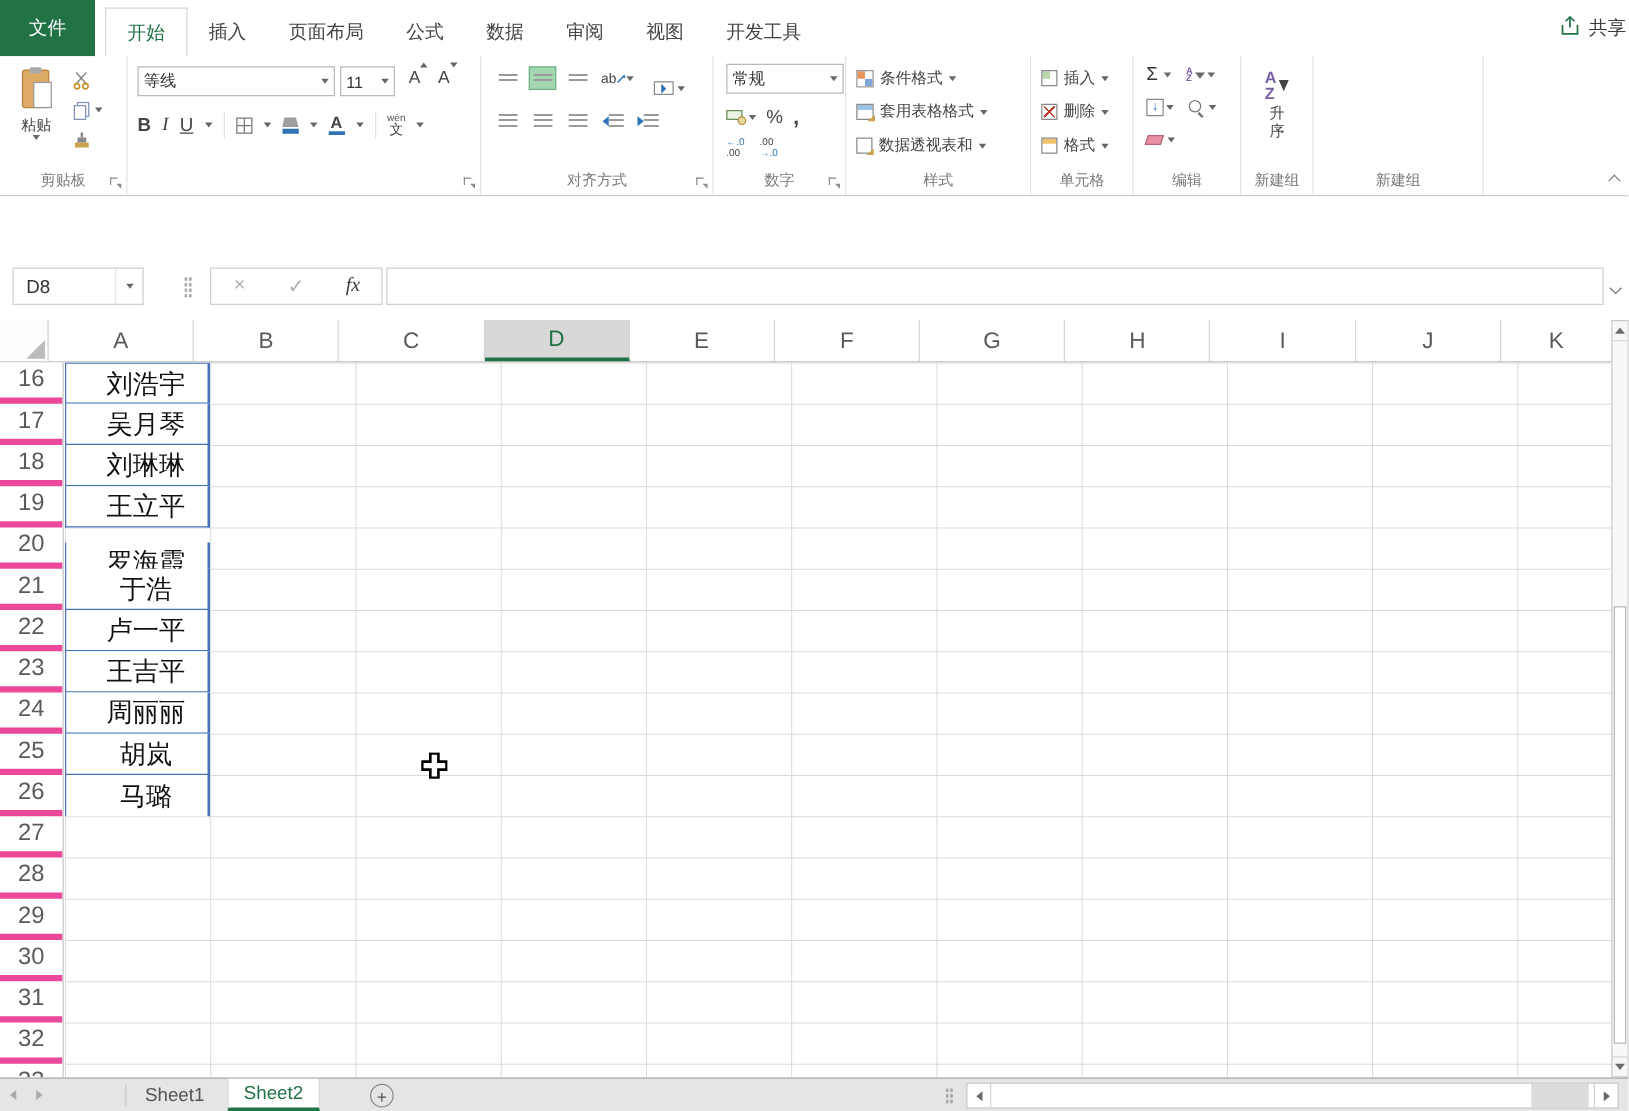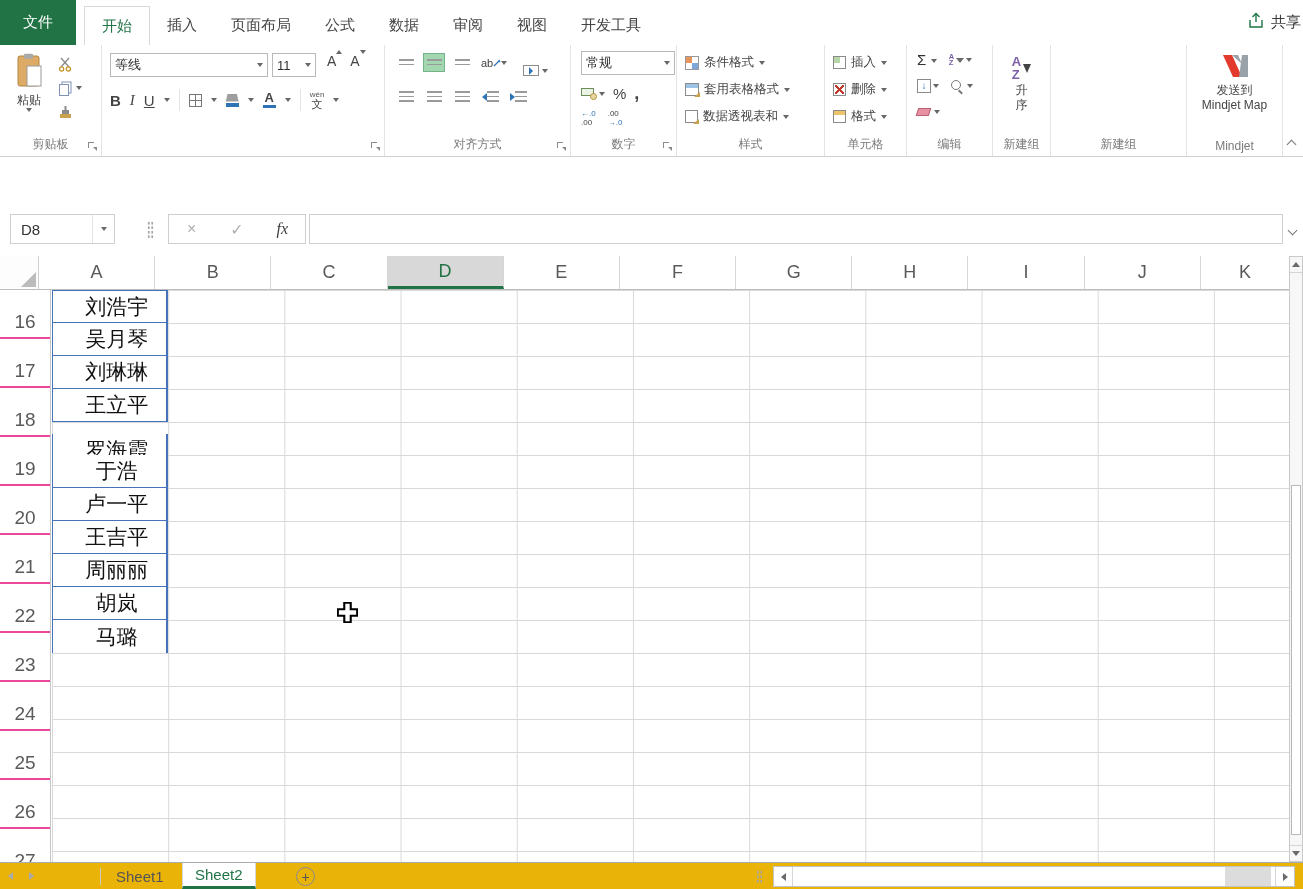--- a/index.html
+++ b/index.html
@@ -149,21 +149,21 @@
   .fexpand{position:absolute;right:7px;top:22px;}
 
   
   .headrow{position:absolute;left:0;top:256px;height:34px;width:1289px;display:flex;background:#fff;border-bottom:1px solid #bdbdbd;}
   .corner{width:51px;height:100%;border-right:1px solid #d0d0d0;position:relative;background:#fdfdfd;}
   .corner::after{content:"";position:absolute;right:2px;bottom:2px;border-left:15px solid transparent;border-bottom:15px solid #bcbcbc;}
   .colh{width:116.2px;flex:0 0 auto;display:flex;align-items:center;justify-content:center;font-size:18px;color:#5a5a5a;border-right:1px solid #d6d6d6;height:100%;}
   .colh.kcol{flex:1 1 auto;border-right:none;}
   .colh.on{background:#d8d8d8;color:#217346;border-bottom:3px solid #217346;}
   .rowheads{position:absolute;left:0;top:290px;width:51px;height:572px;overflow:hidden;border-right:1px solid #c6c6c6;background:#fff;}
-  .rh{height:33px;display:flex;align-items:center;justify-content:center;font-size:19px;color:#5a5a5a;border-bottom:2px solid #ec4899;margin-top:16px;}
+  .rh{height:33px;display:flex;align-items:center;justify-content:center;font-size:19px;color:#5a5a5a;border-bottom:5px solid #ec4899;}
   .gridbody{position:absolute;left:52px;top:290px;width:1237px;height:572px;overflow:hidden;background:
       linear-gradient(to right,#d9d9d9 1px,transparent 1px),
       linear-gradient(to bottom,#d9d9d9 1px,transparent 1px);
     background-size:116.2px 33px;}
   .acell{position:absolute;left:0;width:115.5px;height:33px;background:#fff;display:flex;align-items:center;justify-content:center;
     font-family:"DejaVu Serif","Liberation Serif",serif;font-size:21px;color:#111;
     border-right:2px solid #4672ba;border-bottom:1.5px solid #4672ba;border-left:1px solid #4672ba;padding-left:15px;}
   .acell.first{border-top:1px solid #4672ba;}
   .acell.last{border-bottom:none;}
   .cursor{position:absolute;left:285px;top:312px;}
@@ -173,21 +173,21 @@
   .vs-up{position:absolute;top:0;left:0;width:100%;height:16px;border-bottom:1px solid #d6d6d6;display:flex;align-items:center;justify-content:center;}
   .vs-dn{position:absolute;bottom:0;left:0;width:100%;height:16px;border-top:1px solid #d6d6d6;display:flex;align-items:center;justify-content:center;}
   .vs-thumb{position:absolute;left:1px;top:228px;width:10px;height:350px;background:#fff;border:1px solid #b8b8b8;}
   .tri-u{width:0;height:0;border-left:4px solid transparent;border-right:4px solid transparent;border-bottom:5px solid #6a6a6a;}
   .tri-d{width:0;height:0;border-left:4px solid transparent;border-right:4px solid transparent;border-top:5px solid #6a6a6a;}
   .tri-l{width:0;height:0;border-top:4px solid transparent;border-bottom:4px solid transparent;border-right:5px solid #6a6a6a;}
   .tri-r{width:0;height:0;border-top:4px solid transparent;border-bottom:4px solid transparent;border-left:5px solid #6a6a6a;}
   .tri-l.dim{border-right-color:#a9a9a9;}
   .tri-r.dim{border-left-color:#a9a9a9;}
 
-  .sheetbar{position:absolute;left:0;top:862px;width:100%;height:27px;border-top:1px solid #ababab;background:#eab308;}
+  .sheetbar{position:absolute;left:0;top:862px;width:100%;height:27px;border-top:1px solid #ababab;background:#e5e5e5;}
   .navarrows{position:absolute;left:8px;top:0;height:100%;display:flex;align-items:center;gap:16px;}
   .tabsep{position:absolute;left:100px;top:5px;height:17px;width:1px;background:#c9c9c9;}
   .stab{position:absolute;top:0;height:26px;display:flex;align-items:center;padding:0 12px;font-size:15px;color:#555;}
   .stab.s1{left:104px;}
   .stab.s2{left:182px;color:#217346;border-bottom:3px solid #217346;background:#fff;border-left:1px solid #d6d6d6;border-right:1px solid #d6d6d6;}
   .addsheet{position:absolute;left:296px;top:4px;width:19px;height:19px;border:1px solid #8a8a8a;border-radius:50%;display:flex;align-items:center;justify-content:center;font-size:14px;color:#555;line-height:1;}
   .hgrip{position:absolute;left:756px;top:7px;width:7px;height:14px;background-image:radial-gradient(#a5a5a5 1px,transparent 1.3px);background-size:3.5px 4.5px;}
   .hscroll{position:absolute;left:773px;top:3px;width:522px;height:21px;border:1px solid #c3c3c3;background:#fff;}
   .hs-l{position:absolute;left:0;top:0;width:19px;height:100%;border-right:1px solid #d6d6d6;display:flex;align-items:center;justify-content:center;}
   .hs-r{position:absolute;right:0;top:0;width:19px;height:100%;border-left:1px solid #d6d6d6;display:flex;align-items:center;justify-content:center;}
@@ -462,34 +462,20 @@
         <span>升</span>
         <span>序</span>
       </div>
       <span class="glabel">新建组</span>
     </div>
 
     <div class="grp g-pivot">
       <span class="glabel">新建组</span>
     </div>
 
-    <div class="grp g-mind">
-      <div class="bigbtn" style="margin-top:8px">
-        <span>
-          <svg width="32" height="26" viewBox="0 0 32 26">
-            <polygon points="4,2 13,2 23,24 14,24" fill="#e23b2e"></polygon>
-            <polygon points="23,2 29,2 29,24 20,24" fill="#9aa2a9"></polygon>
-            <polygon points="13,2 19,2 23,11" fill="#9aa2a9"></polygon>
-          </svg>
-        </span>
-        <span>发送到</span>
-        <span>Mindjet Map</span>
-      </div>
-      <span class="glabel">Mindjet</span>
-    </div>
 
     <span class="ribcollapse chev up"></span>
   </div>
 
 
   <div class="fbar">
     <div class="namebox">
       <span class="nbt">D8</span>
       <span class="ddz">
           <span class="dd"></span>

